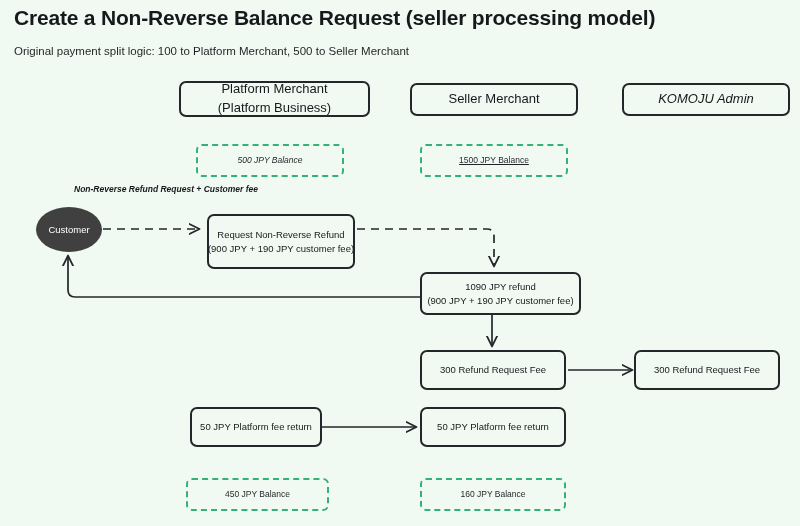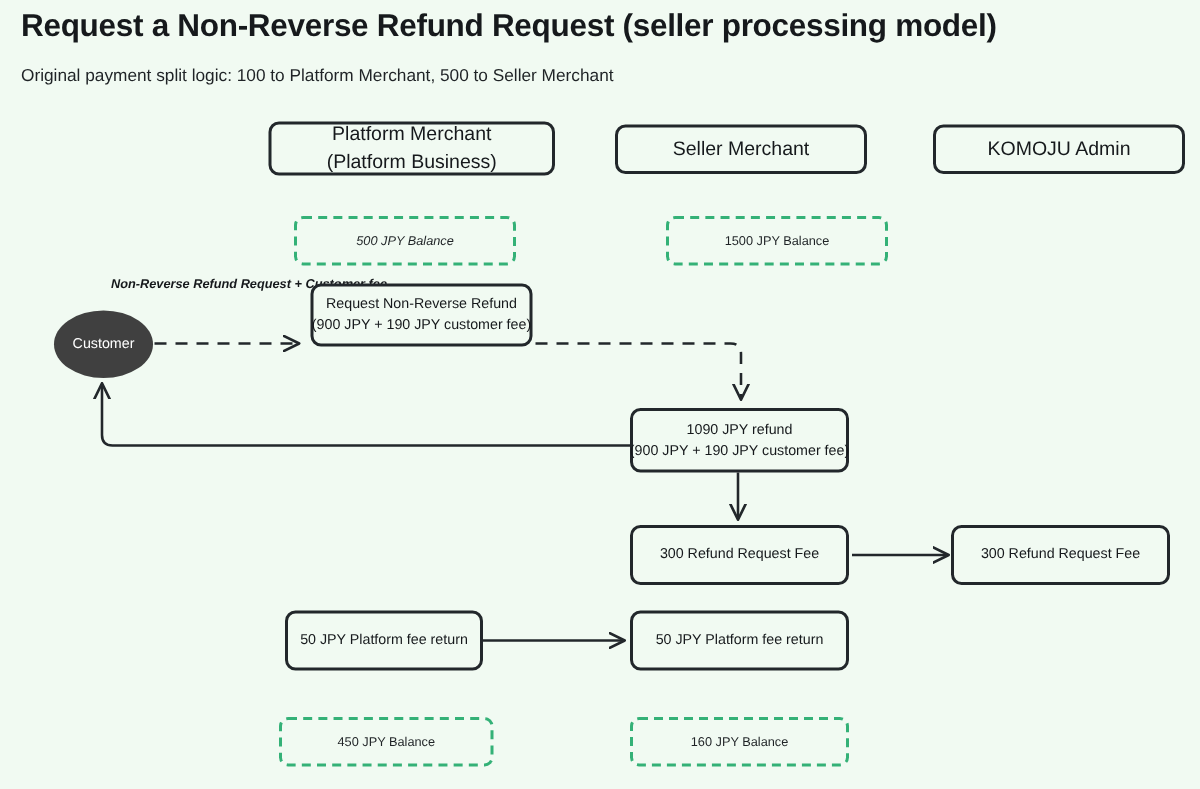--- a/index.html
+++ b/index.html
@@ -101,21 +101,21 @@
     line-height: 1.5;
     white-space: nowrap;
     font-style: italic;
   }
 </style>
 </head>
 <body>
 
 <div id="canvas">
 
-  <div class="page-title">Request a Non-Reverse Refund Request (seller processing model)</div>
+  <div class="page-title">Create a Non-Reverse Balance Request (seller processing model)</div>
 
   <div class="page-subtitle">Original payment split logic: 100 to Platform Merchant, 500 to Seller Merchant</div>
 
   <svg id="edges" viewBox="0 0 800 526" width="800" height="526">
     <defs>
       <marker id="arrow-solid" viewBox="0 0 10 10" refX="8.6" refY="5" markerWidth="7" markerHeight="7" orient="auto-start-reverse">
         <path d="M 0 0.6 L 9 5 L 0 9.4" fill="none" stroke="#22272b" stroke-width="1.5" stroke-linecap="round" stroke-linejoin="round"></path>
       </marker>
       <marker id="arrow-dashed" viewBox="0 0 10 10" refX="8.6" refY="5" markerWidth="7" markerHeight="7" orient="auto-start-reverse">
         <path d="M 0 0.6 L 9 5 L 0 9.4" fill="none" stroke="#22272b" stroke-width="1.5" stroke-linecap="round" stroke-linejoin="round"></path>
@@ -137,47 +137,47 @@
 
   <div class="node header" style="left:179px; top:81px; width:191px; height:36px;">
     <span class="line">Platform Merchant</span>
     <span class="line">(Platform Business)</span>
   </div>
 
   <div class="node header" style="left:410px; top:83px; width:168px; height:33px;align-items:center;">
     <span class="line">Seller Merchant</span>
   </div>
 
-  <div class="node header" style="left:622px; top:83px; width:168px; height:33px;">
+  <div class="node header" style="left:622px; top:83px; width:168px; height:33px;font-style:italic;">
     <span class="line">KOMOJU Admin</span>
   </div>
 
   <div class="node balance" style="left:196px; top:144px; width:148px; height:33px;font-style:italic;">
     <span class="line">500 JPY Balance</span>
   </div>
 
-  <div class="node balance" style="left:444px; top:144px; width:148px; height:33px;">
+  <div class="node balance" style="left:420px; top:144px; width:148px; height:33px;text-decoration:underline;">
     <span class="line">1500 JPY Balance</span>
   </div>
 
   <div class="node ellipse" style="left:36px; top:207px; width:66px; height:45px;">
     <span class="line">Customer</span>
   </div>
 
   <div class="edge-label" style="left:74px; top:183px; width:180px;">
     <span class="line">Non-Reverse Refund Request +</span>
     <span class="line">Customer fee</span>
   </div>
 
-  <div class="node step" style="left:207px; top:189px; width:148px; height:42px;text-align:center;">
+  <div class="node step" style="left:207px; top:214px; width:148px; height:55px;text-align:center;">
     <span class="line">Request Non-Reverse Refund</span>
     <span class="line">(900 JPY + 190 JPY customer fee)</span>
   </div>
 
-  <div class="node step" style="left:420px; top:272px; width:146px; height:43px;">
+  <div class="node step" style="left:420px; top:272px; width:161px; height:43px;">
     <span class="line">1090 JPY refund</span>
     <span class="line">(900 JPY + 190 JPY customer fee)</span>
   </div>
 
   <div class="node step" style="left:420px; top:350px; width:146px; height:40px;">
     <span class="line">300 Refund Request Fee</span>
   </div>
 
   <div class="node step" style="left:634px; top:350px; width:146px; height:40px;">
     <span class="line">300 Refund Request Fee</span>

